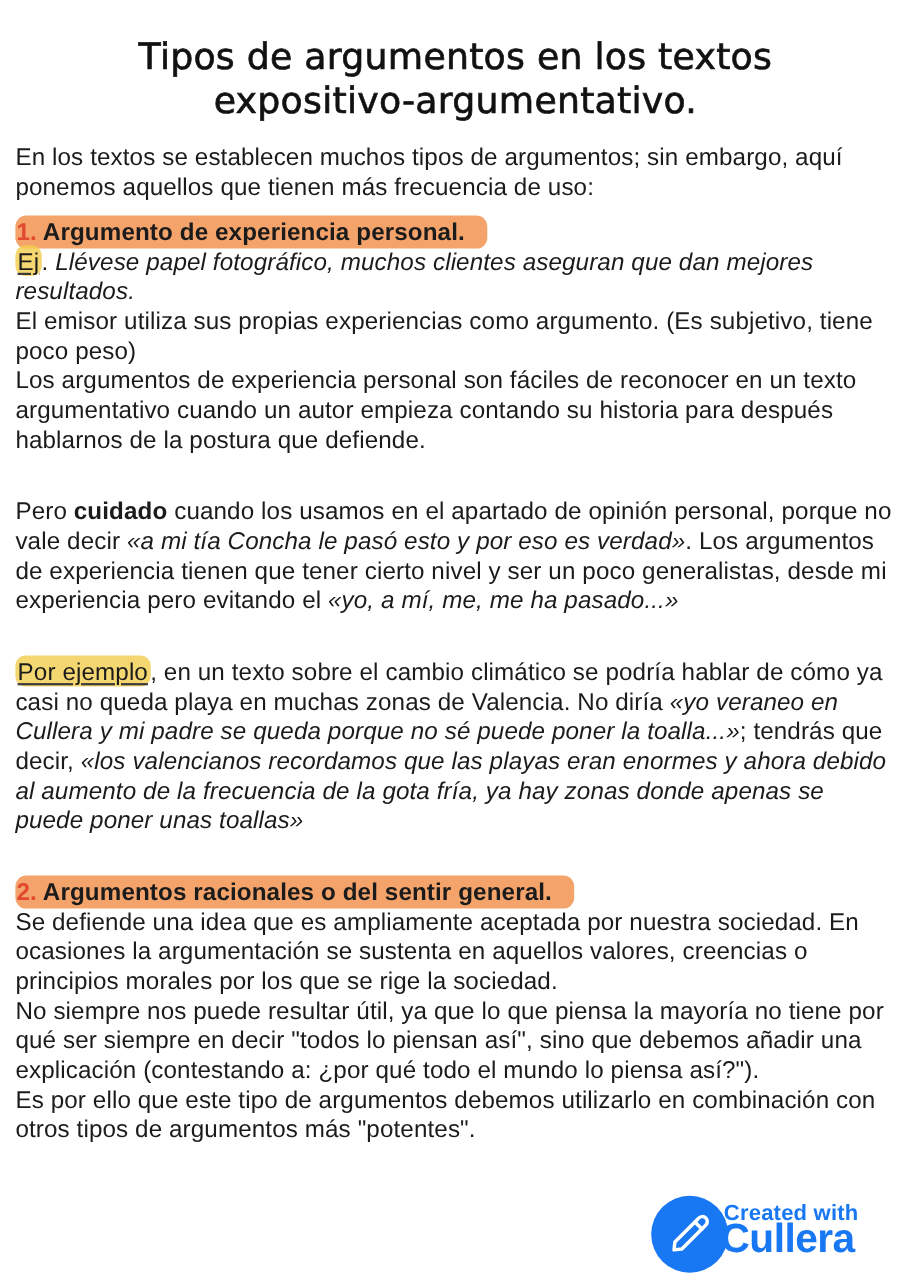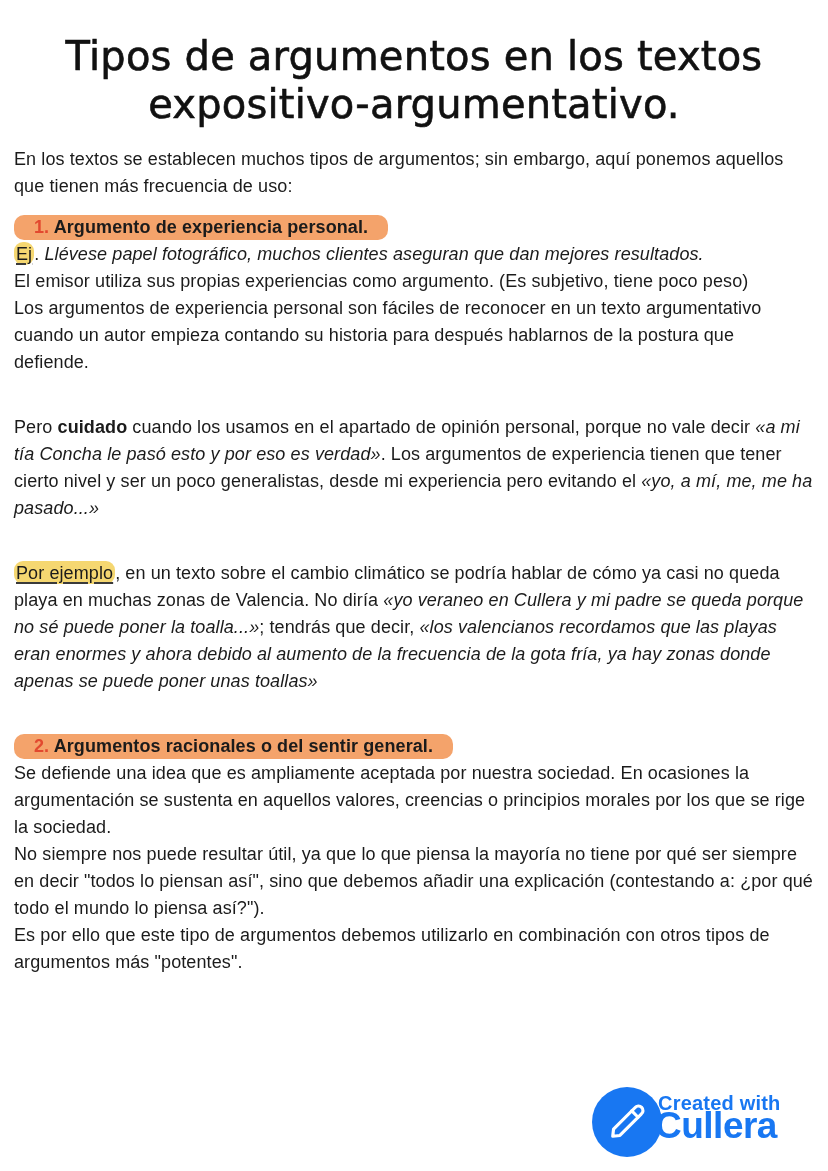--- a/index.html
+++ b/index.html
@@ -11,46 +11,46 @@
     position:relative;
     overflow:hidden;
   }
   .page{
     position:absolute;inset:0;
     padding:26px 14px 0 14px;
     box-sizing:border-box;
   }
   .title{
     font-family:"DejaVu Sans","Liberation Sans",sans-serif;
-    font-size:40px;
+    font-size:33px;
     font-weight:500;
     -webkit-text-stroke:0.6px #111;
     line-height:1.2;
     text-align:center;
     margin:6px 0 18px 0;
     white-space:pre-line;
     color:#111;
     letter-spacing:0.2px;
   }
   .doc{
-    font-size:18px;
+    font-size:22px;
     line-height:27px;
     letter-spacing:0.1px;
   }
   .para{margin:0;}
   .gap-lg{margin-top:38px;}
   .gap-sm{margin-top:14px;}
   .b{font-weight:bold;}
   .i{font-style:italic;}
   .num{color:var(--red,#e2492f);}
   .heading{font-weight:bold;}
   .hl-orange{
     background:var(--hl-orange,#f4a36b);
     border-radius:10px;
-    padding:2px 20px 3px 20px;
+    padding:2px 20px 3px 1px;
     box-decoration-break:clone;
     -webkit-box-decoration-break:clone;
   }
   .ej{
     background:var(--hl-yellow,rgba(243,205,77,0.8));
     border-radius:9px;
     padding:2px 2px 1px 2px;
     text-decoration:underline;
     text-decoration-color:#3a3a3a;
     text-decoration-thickness:1.5px;

